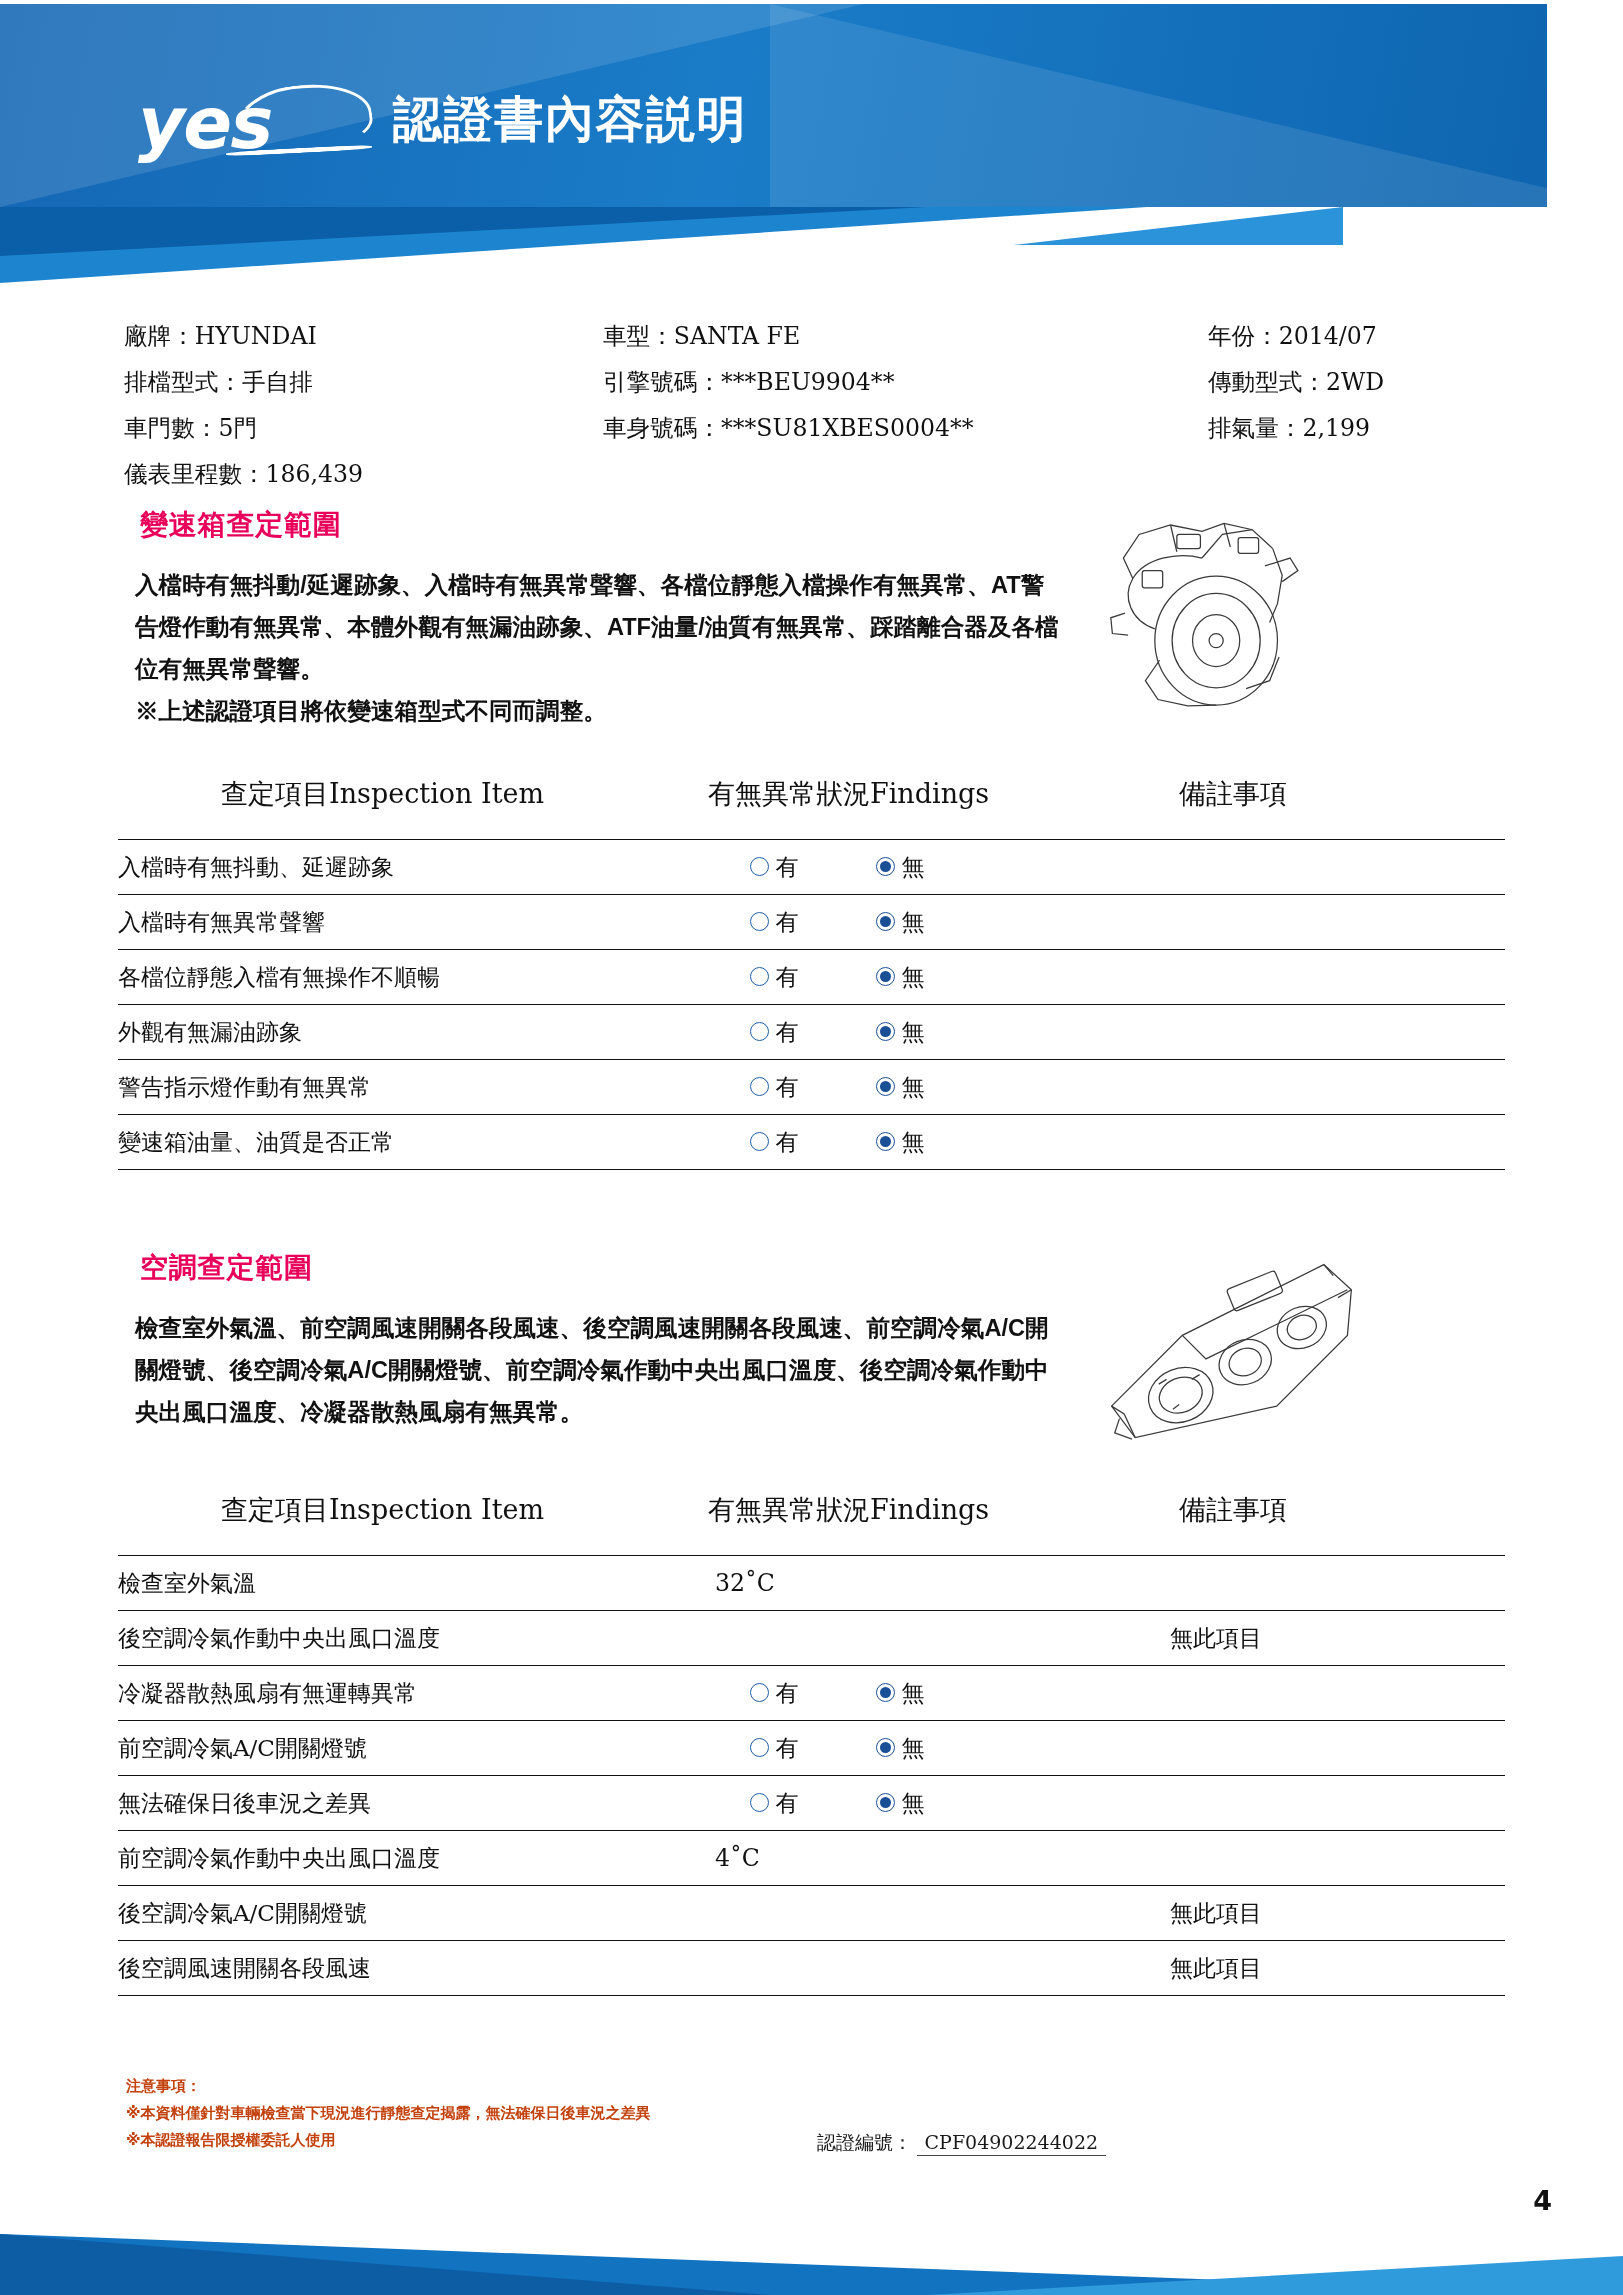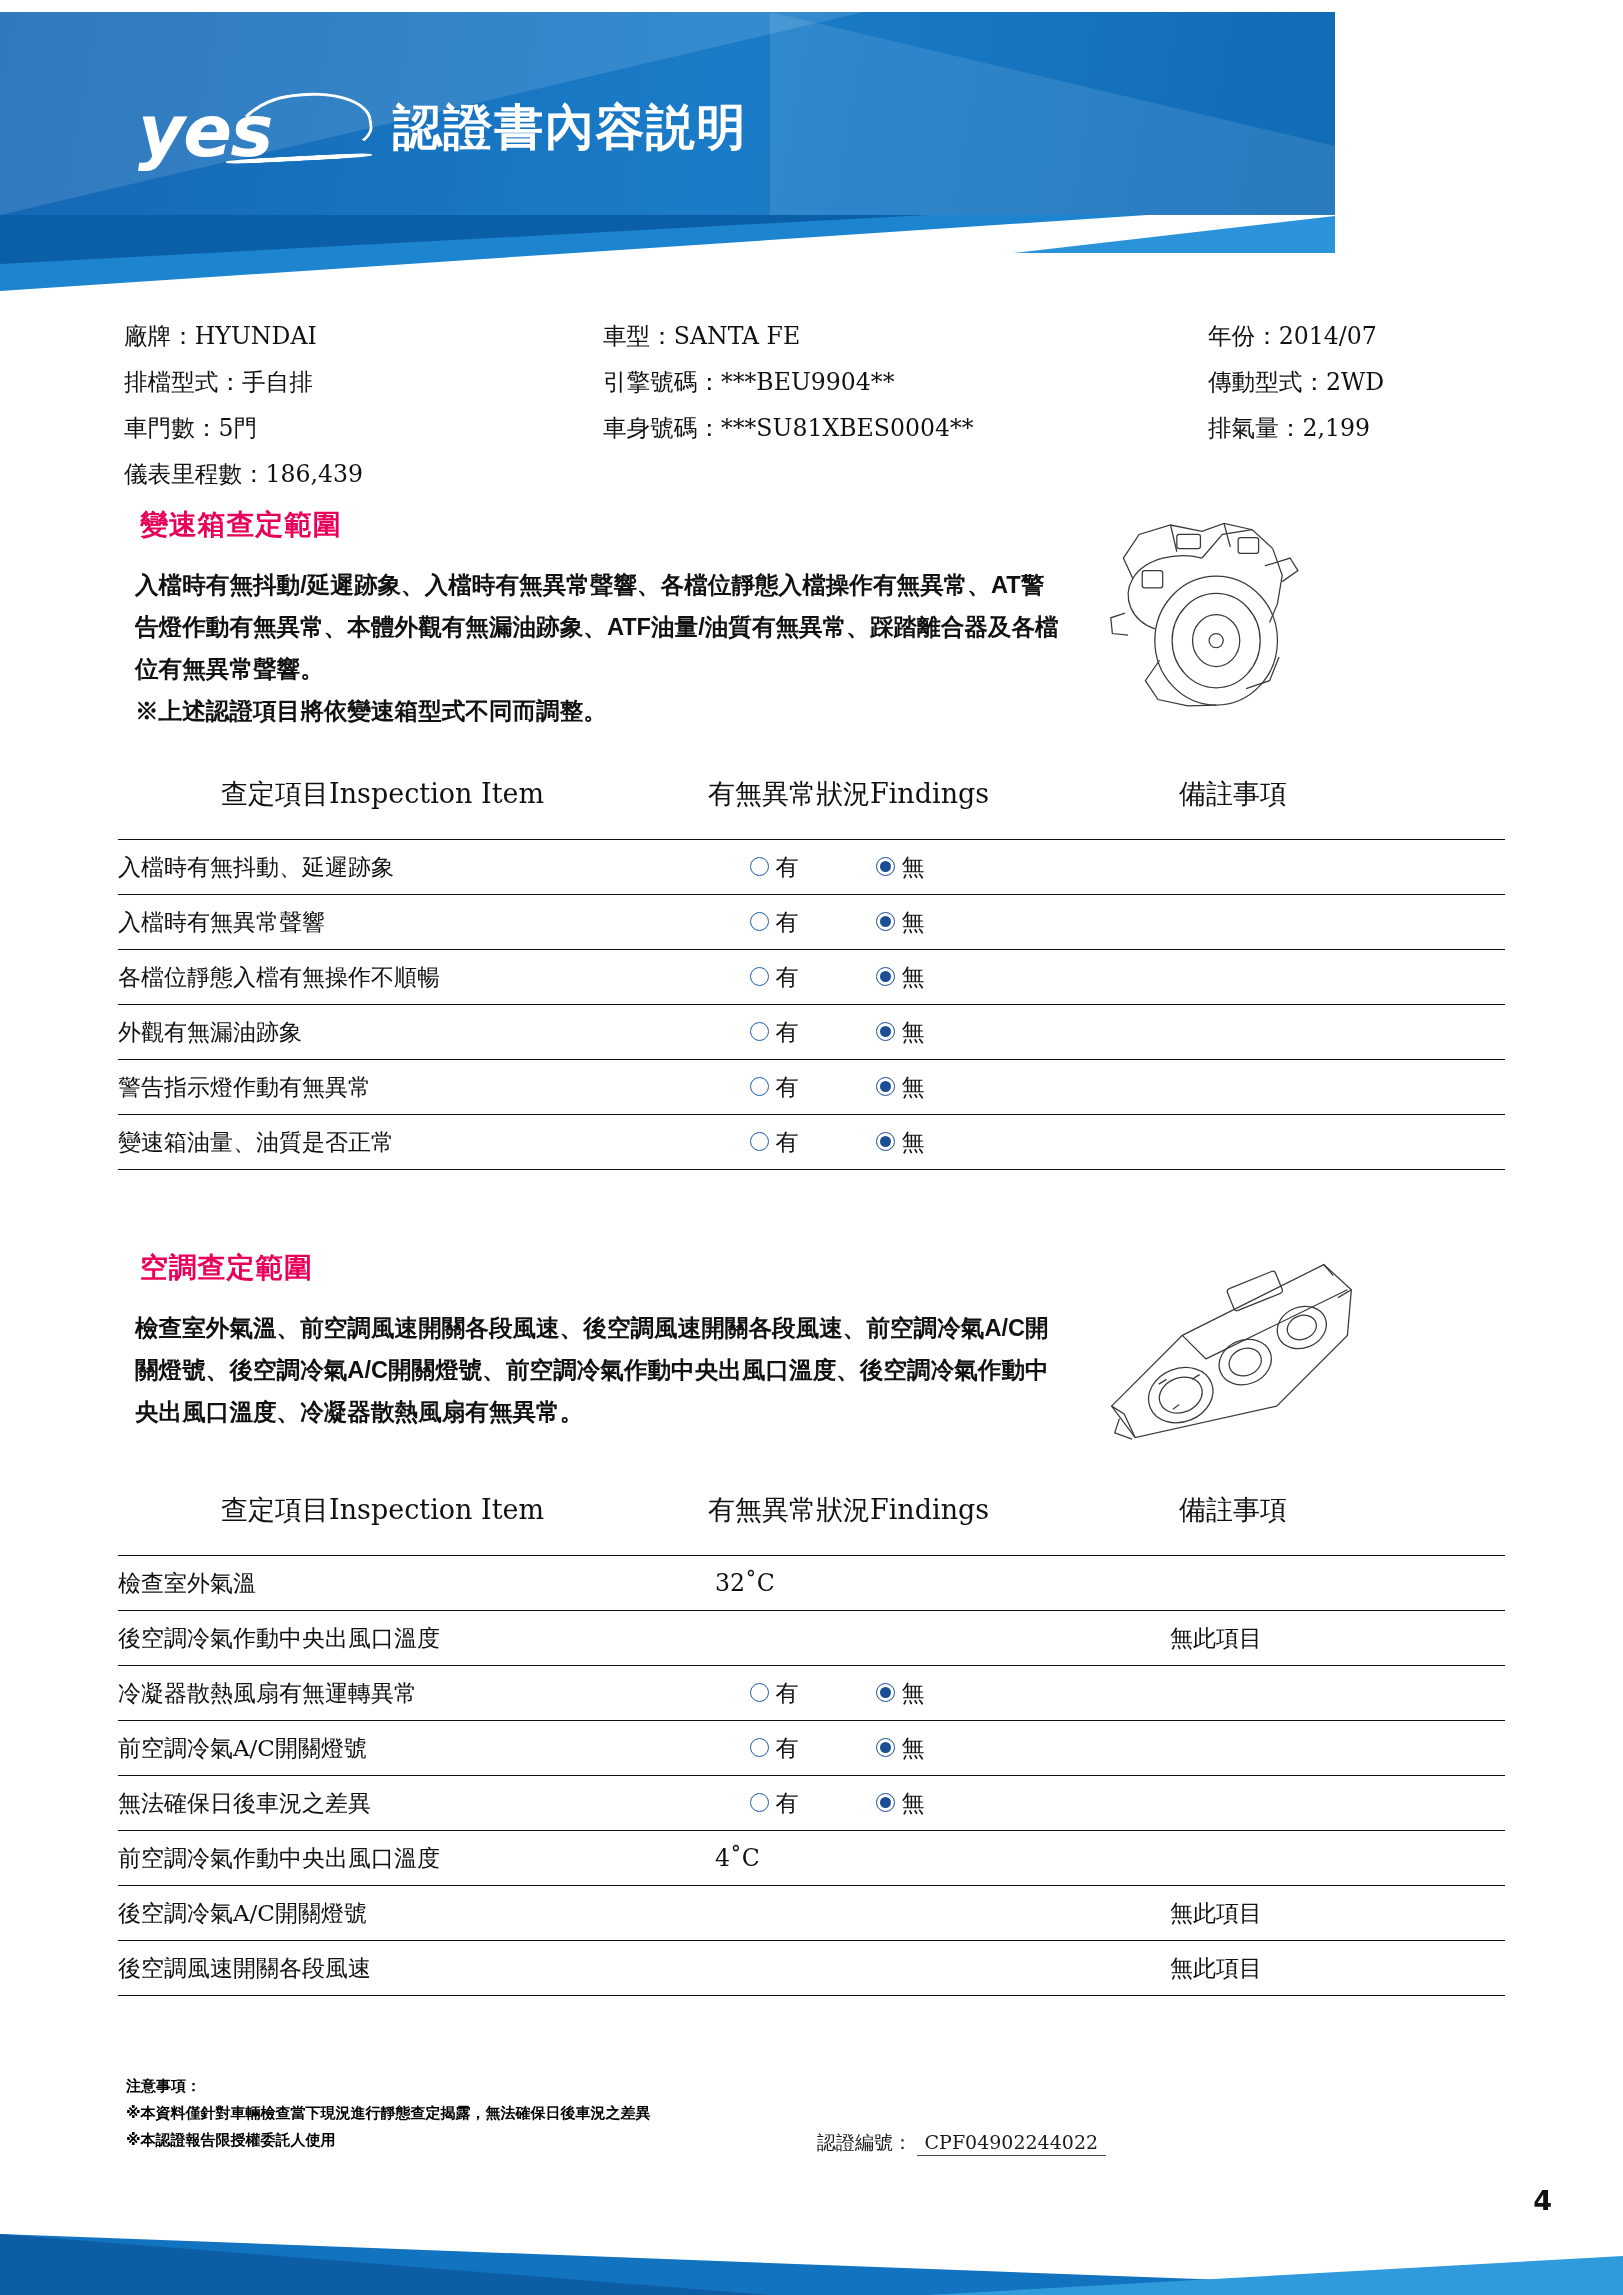--- a/index.html
+++ b/index.html
@@ -15,24 +15,25 @@
     position: relative;
     width: 1623px;
     height: 2295px;
     background: #ffffff;
     overflow: hidden;
   }
 
   
   .header {
     position: absolute;
-    left: 0; top: 12px;
-    width: 1335px;
+    left: 0; top: 4px;
+    width: 1502px;
     height: 279px;
     overflow: hidden;
+    padding-left: 45px;
   }
   .hdr-band {
     position: absolute;
     left: 0; top: 0;
     width: 1623px; height: 203px;
     background: #1273c0;
     background: linear-gradient(100deg, #1567b4 0%, #1a7cc8 45%, #0e63ad 100%);
   }
   .hdr-diag1 {
     position: absolute;
@@ -228,21 +229,21 @@
     position: absolute;
   }
 
   
   .footer-notes {
     position: absolute;
     left: 126px; top: 2073px;
     font-family: "DejaVu Sans", sans-serif;
     font-size: 15px;
     line-height: 27px;
-    color: #000000;
+    color: #c2410c;
     font-weight: bold;
   }
   .cert-no {
     position: absolute;
     left: 817px; top: 2130px;
     font-family: "DejaVu Serif", serif;
     font-size: 19px;
     color: #1a1a1a;
     white-space: nowrap;
   }

